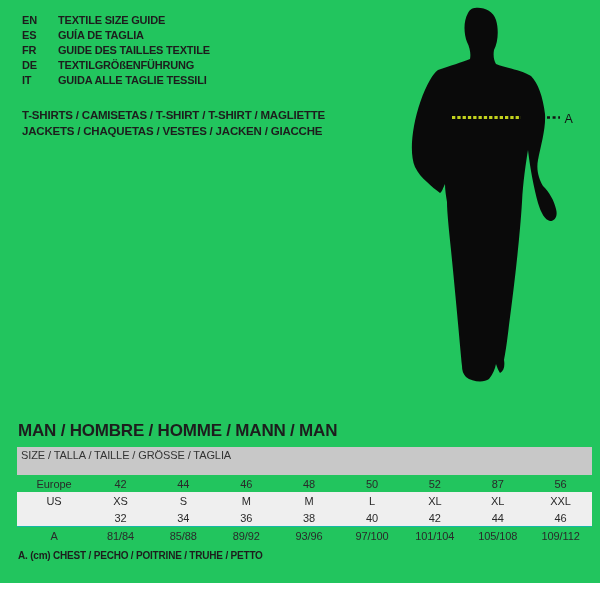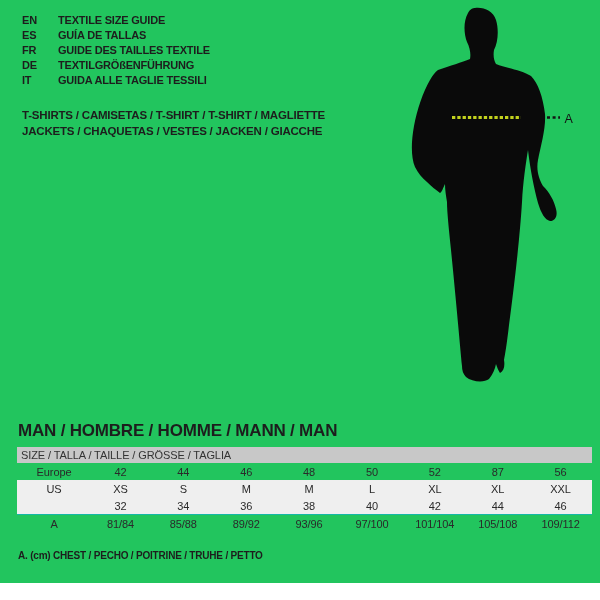--- a/index.html
+++ b/index.html
@@ -17,21 +17,21 @@
   .figure{position:absolute;left:400px;top:0;width:200px;height:400px;}
   
   .man-title{position:absolute;left:18px;top:421px;font-weight:bold;font-size:17px;letter-spacing:-0.2px;}
   
   .size-table{
     position:absolute;left:17px;top:447px;width:575px;
     border-collapse:collapse;table-layout:fixed;font-size:11px;color:#2a2a2a;letter-spacing:-0.1px;
   }
   .size-table th.hdr{
     background:#c8c8c8;font-weight:normal;text-align:left;
-    padding:2px 0 2px 4px;font-size:11px;color:#333;height:12px;
+    padding:2px 0 14px 4px;font-size:11px;color:#333;height:12px;
   }
   .size-table td{height:17px;padding:0;text-align:center;font-weight:normal;}
   .size-table td.lbl{text-align:center;padding-left:2px;}
   .size-table col.c-label{width:72px;}
   tr.shade td{background:#efefef;margin-top:48px;}
   tr.shade-last td{background:#efefef;border-bottom:1px solid #14b8a6;}
   
   .footnote{position:absolute;left:18px;top:550px;font-weight:bold;font-size:10px;letter-spacing:-0.2px;}
 </style>
 </head>
@@ -39,21 +39,21 @@
 
 <div class="page">
 
   <div class="lang-list">
     <div class="lang-row">
       <span class="lang-code">EN</span>
       <span class="lang-label">TEXTILE SIZE GUIDE</span>
     </div>
     <div class="lang-row">
       <span class="lang-code">ES</span>
-      <span class="lang-label">GUÍA DE TALLAS</span>
+      <span class="lang-label">GUÍA DE TAGLIA</span>
     </div>
     <div class="lang-row">
       <span class="lang-code">FR</span>
       <span class="lang-label">GUIDE DES TAILLES TEXTILE</span>
     </div>
     <div class="lang-row">
       <span class="lang-code">DE</span>
       <span class="lang-label">TEXTILGRÖßENFÜHRUNG</span>
     </div>
     <div class="lang-row">

